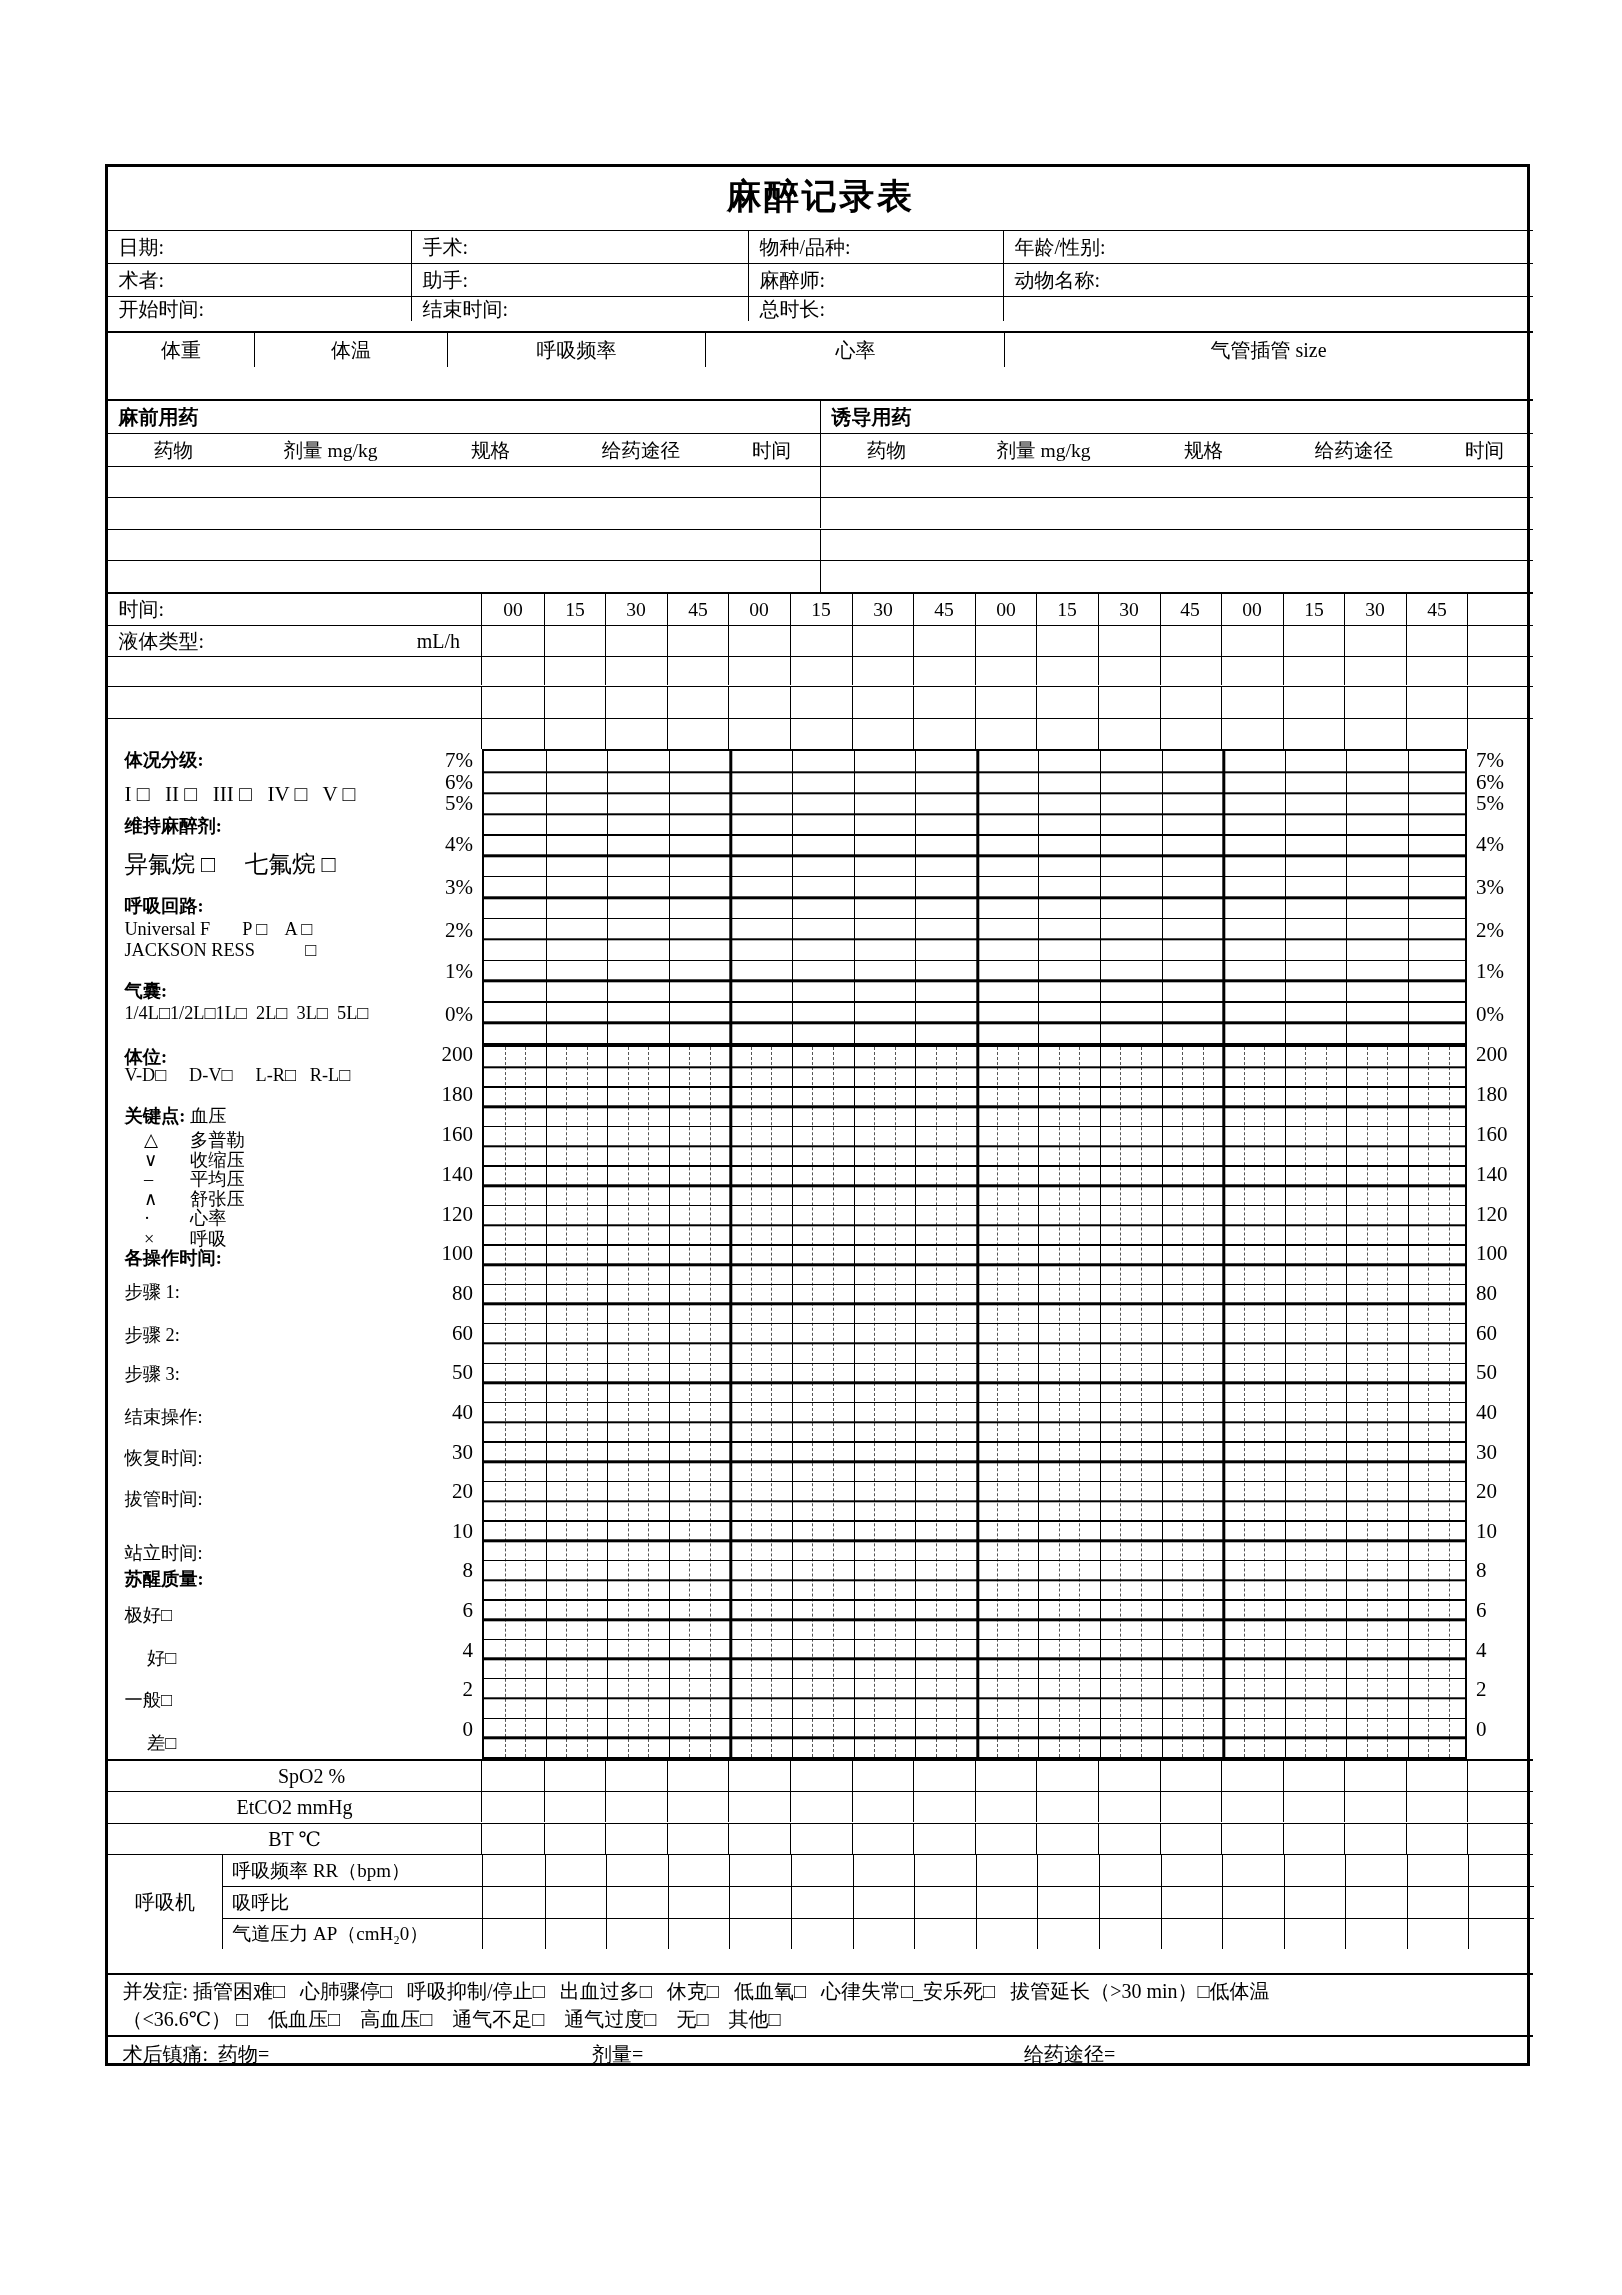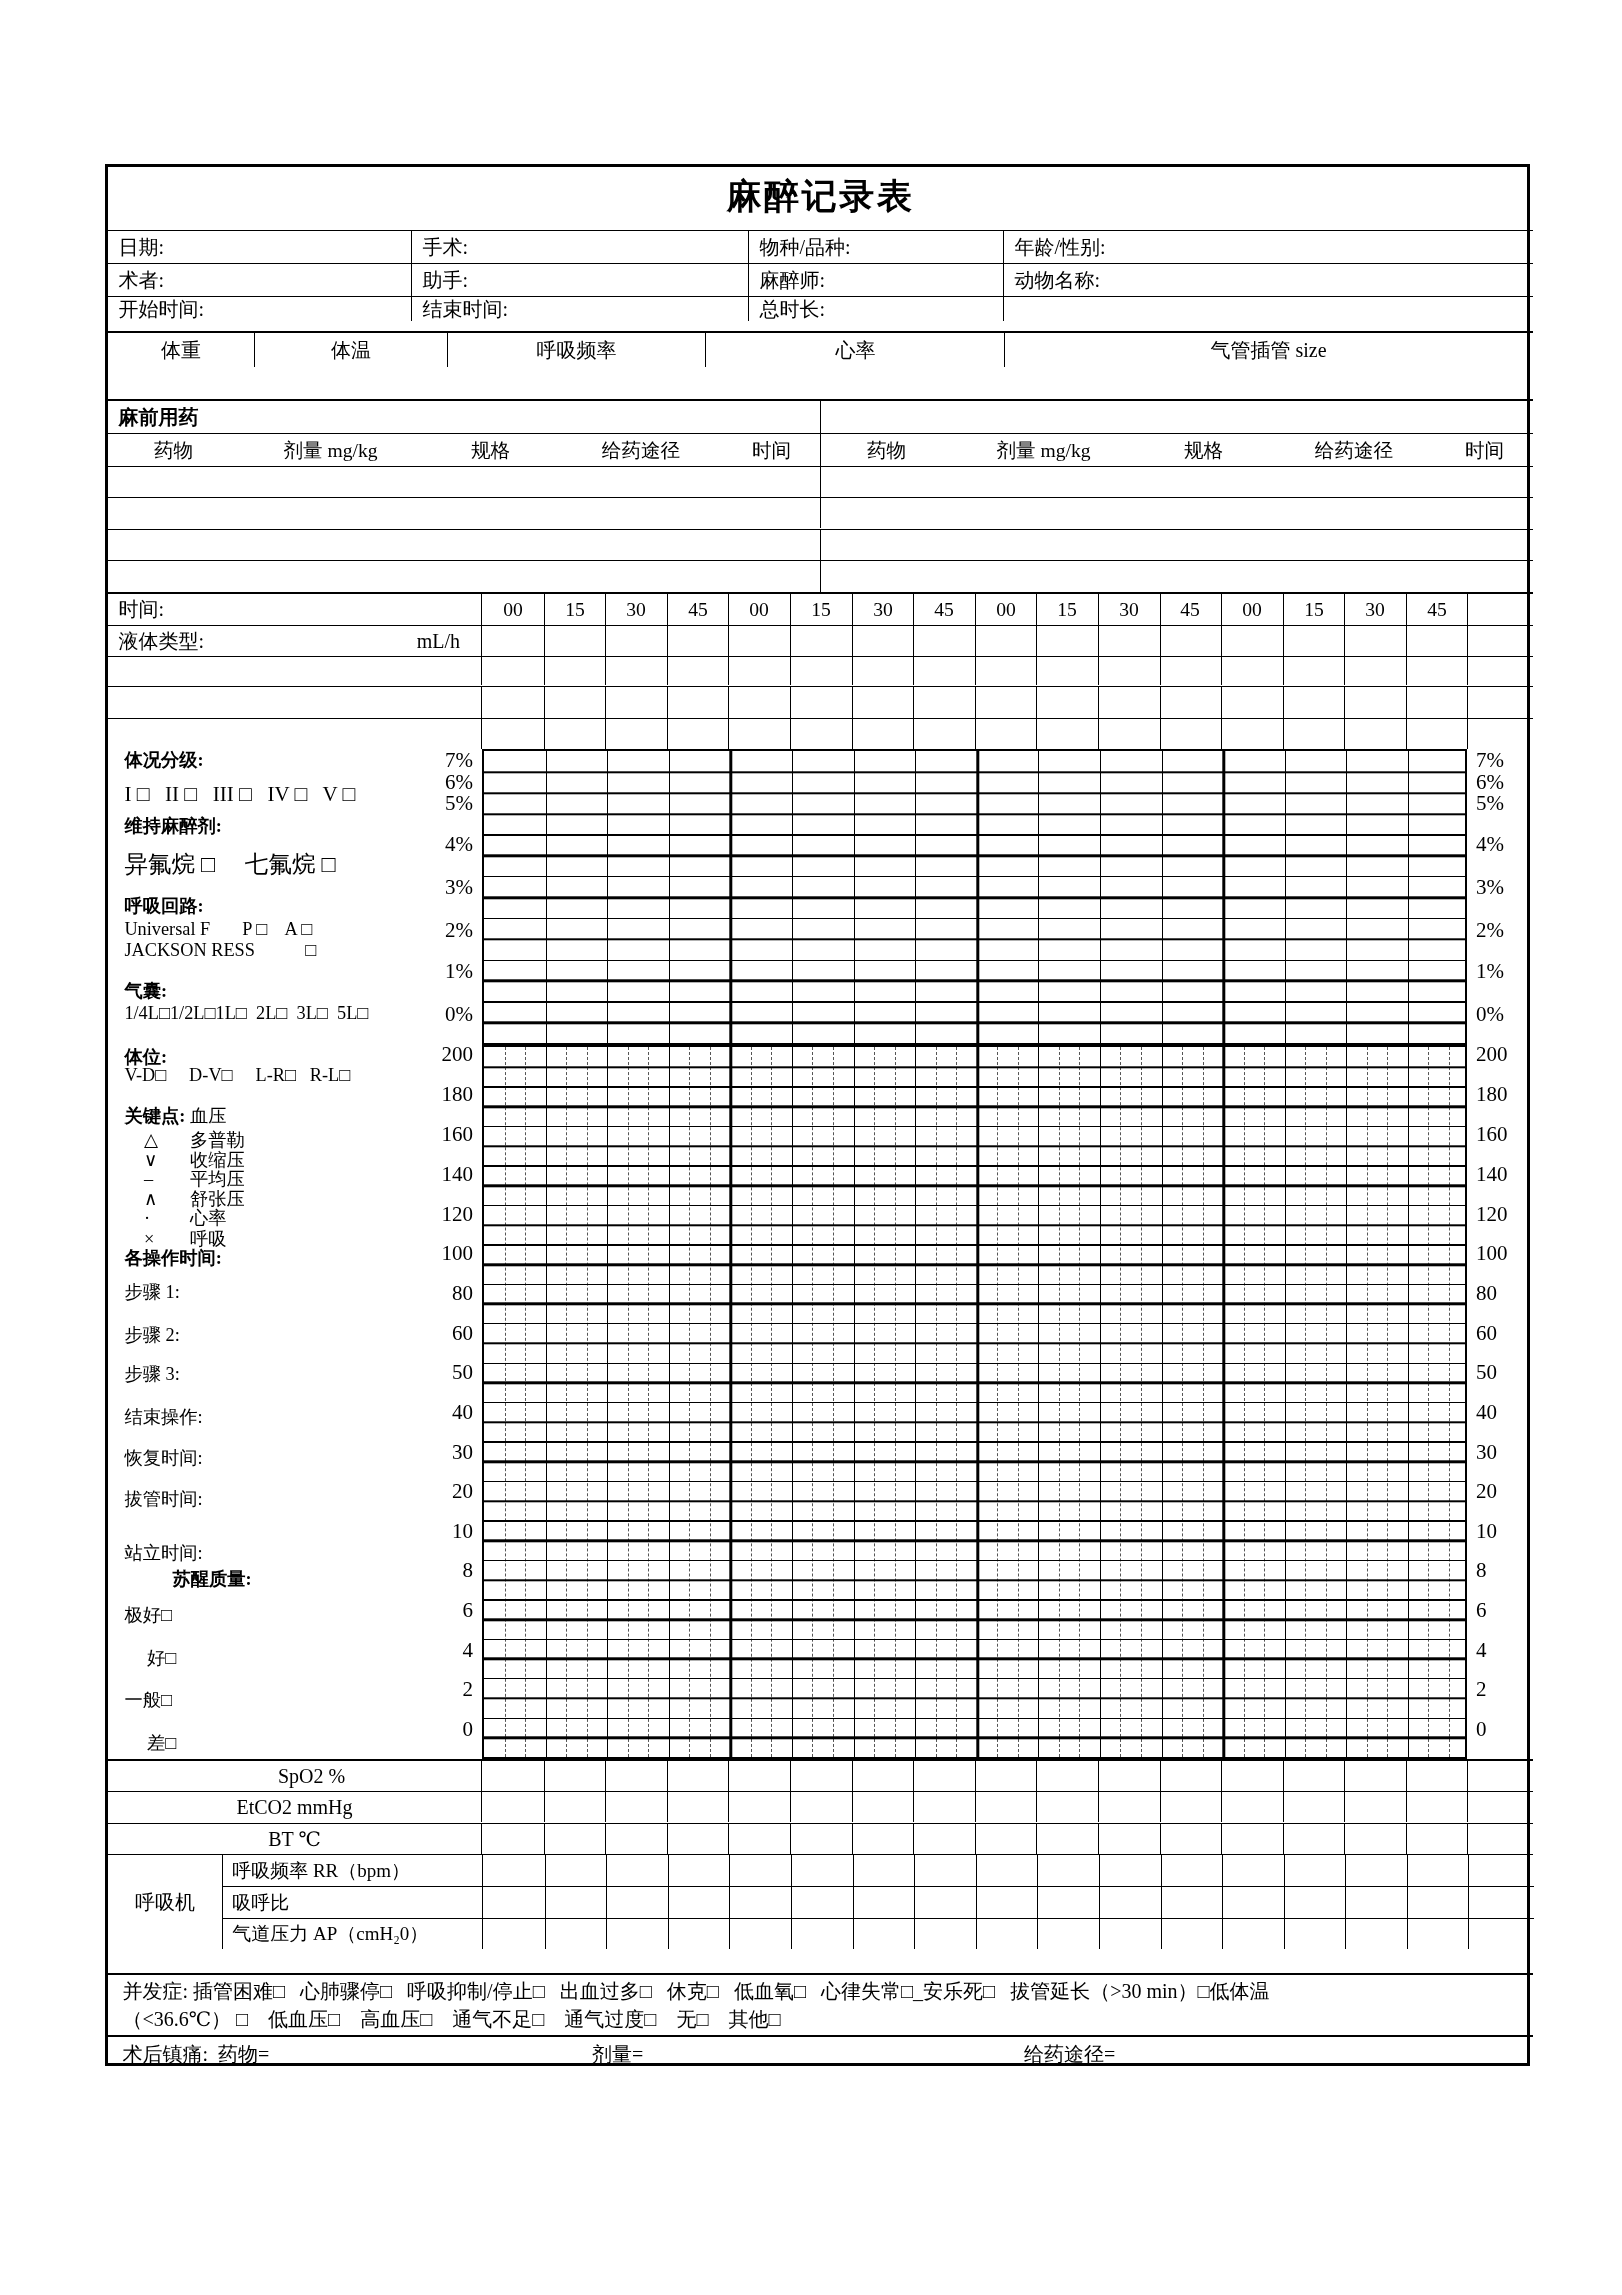--- a/index.html
+++ b/index.html
@@ -98,20 +98,23 @@
         <span class="lab">心率</span>
       </div>
     <div class="cell center last" style="left:896px;width:529px;">
         <span class="lab">气管插管 size</span>
       </div>
   </div>
 
   <div class="row" style="top:232px;height:34px;">
     <div class="cell pad" style="left:0;width:713px;">
         <span class="lab b">麻前用药</span>
+      </div>
+    <div class="cell pad last" style="left:713px;width:713px;">
+        <span class="lab b">诱导用药</span>
       </div>
   </div>
   <div class="row thin" style="top:266px;height:33px;">
     <div class="cell" style="left:0;width:713px;">
       <div class="medcol">
         <span style="width:131px;">药物</span>
           <span style="width:183px;">剂量 mg/kg</span>
           <span style="width:137px;">规格</span>
           <span style="width:164px;">给药途径</span>
           <span style="width:97px;">时间</span>
@@ -457,21 +460,21 @@
   <div class="pitem" style="top:1040px;left:36px;"><span style="display:inline-block;width:46px;">·</span><span>心率</span></div>
   <div class="pitem" style="top:1061px;left:36px;"><span style="display:inline-block;width:46px;">×</span><span>呼吸</span></div>
   <div class="pitem b" style="top:1080px;">各操作时间:</div>
   <div class="pitem" style="top:1114px;">步骤 1:</div>
   <div class="pitem" style="top:1157px;">步骤 2:</div>
   <div class="pitem" style="top:1196px;">步骤 3:</div>
   <div class="pitem" style="top:1239px;">结束操作:</div>
   <div class="pitem" style="top:1280px;">恢复时间:</div>
   <div class="pitem" style="top:1321px;">拔管时间:</div>
   <div class="pitem" style="top:1361px;margin-top:14px;">站立时间:</div>
-  <div class="pitem b" style="top:1401px;margin-left:48px;">苏醒质量:</div>
+  <div class="pitem b" style="top:1401px;">苏醒质量:</div>
   <div class="pitem" style="top:1437px;">极好□</div>
   <div class="pitem" style="top:1480px;left:39px;">好□</div>
   <div class="pitem" style="top:1522px;">一般□</div>
   <div class="pitem" style="top:1565px;left:39px;">差□</div>
 
   <div class="row" style="top:1592px;height:32px;">
     <div class="rowlabel" style="justify-content:center;padding-left:34px;">
         <span class="lab">SpO2 %</span>
       </div>
     <div class="cells">

